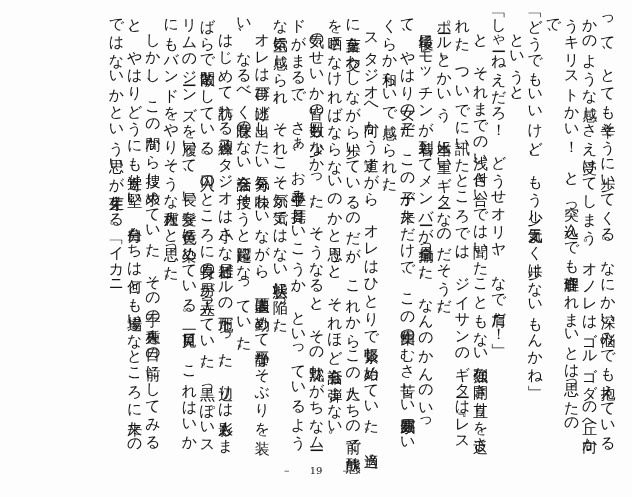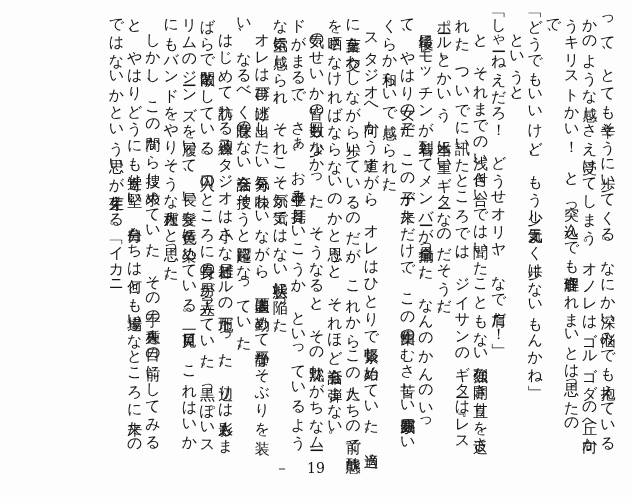--- a/index.html
+++ b/index.html
@@ -39,21 +39,21 @@
   }
   .text-body p.indent {
     text-indent: 1em;
   }
   .page-footer {
     position: absolute;
     left: 0;
     bottom: 19px;
     width: 100%;
     text-align: center;
-    font-size: 14px;
+    font-size: 10px;
     letter-spacing: 0;
   }
   .page-footer span {
     margin: 0 9px;
   }
 </style>
 </head>
 <body>
 
 <div class="page">

